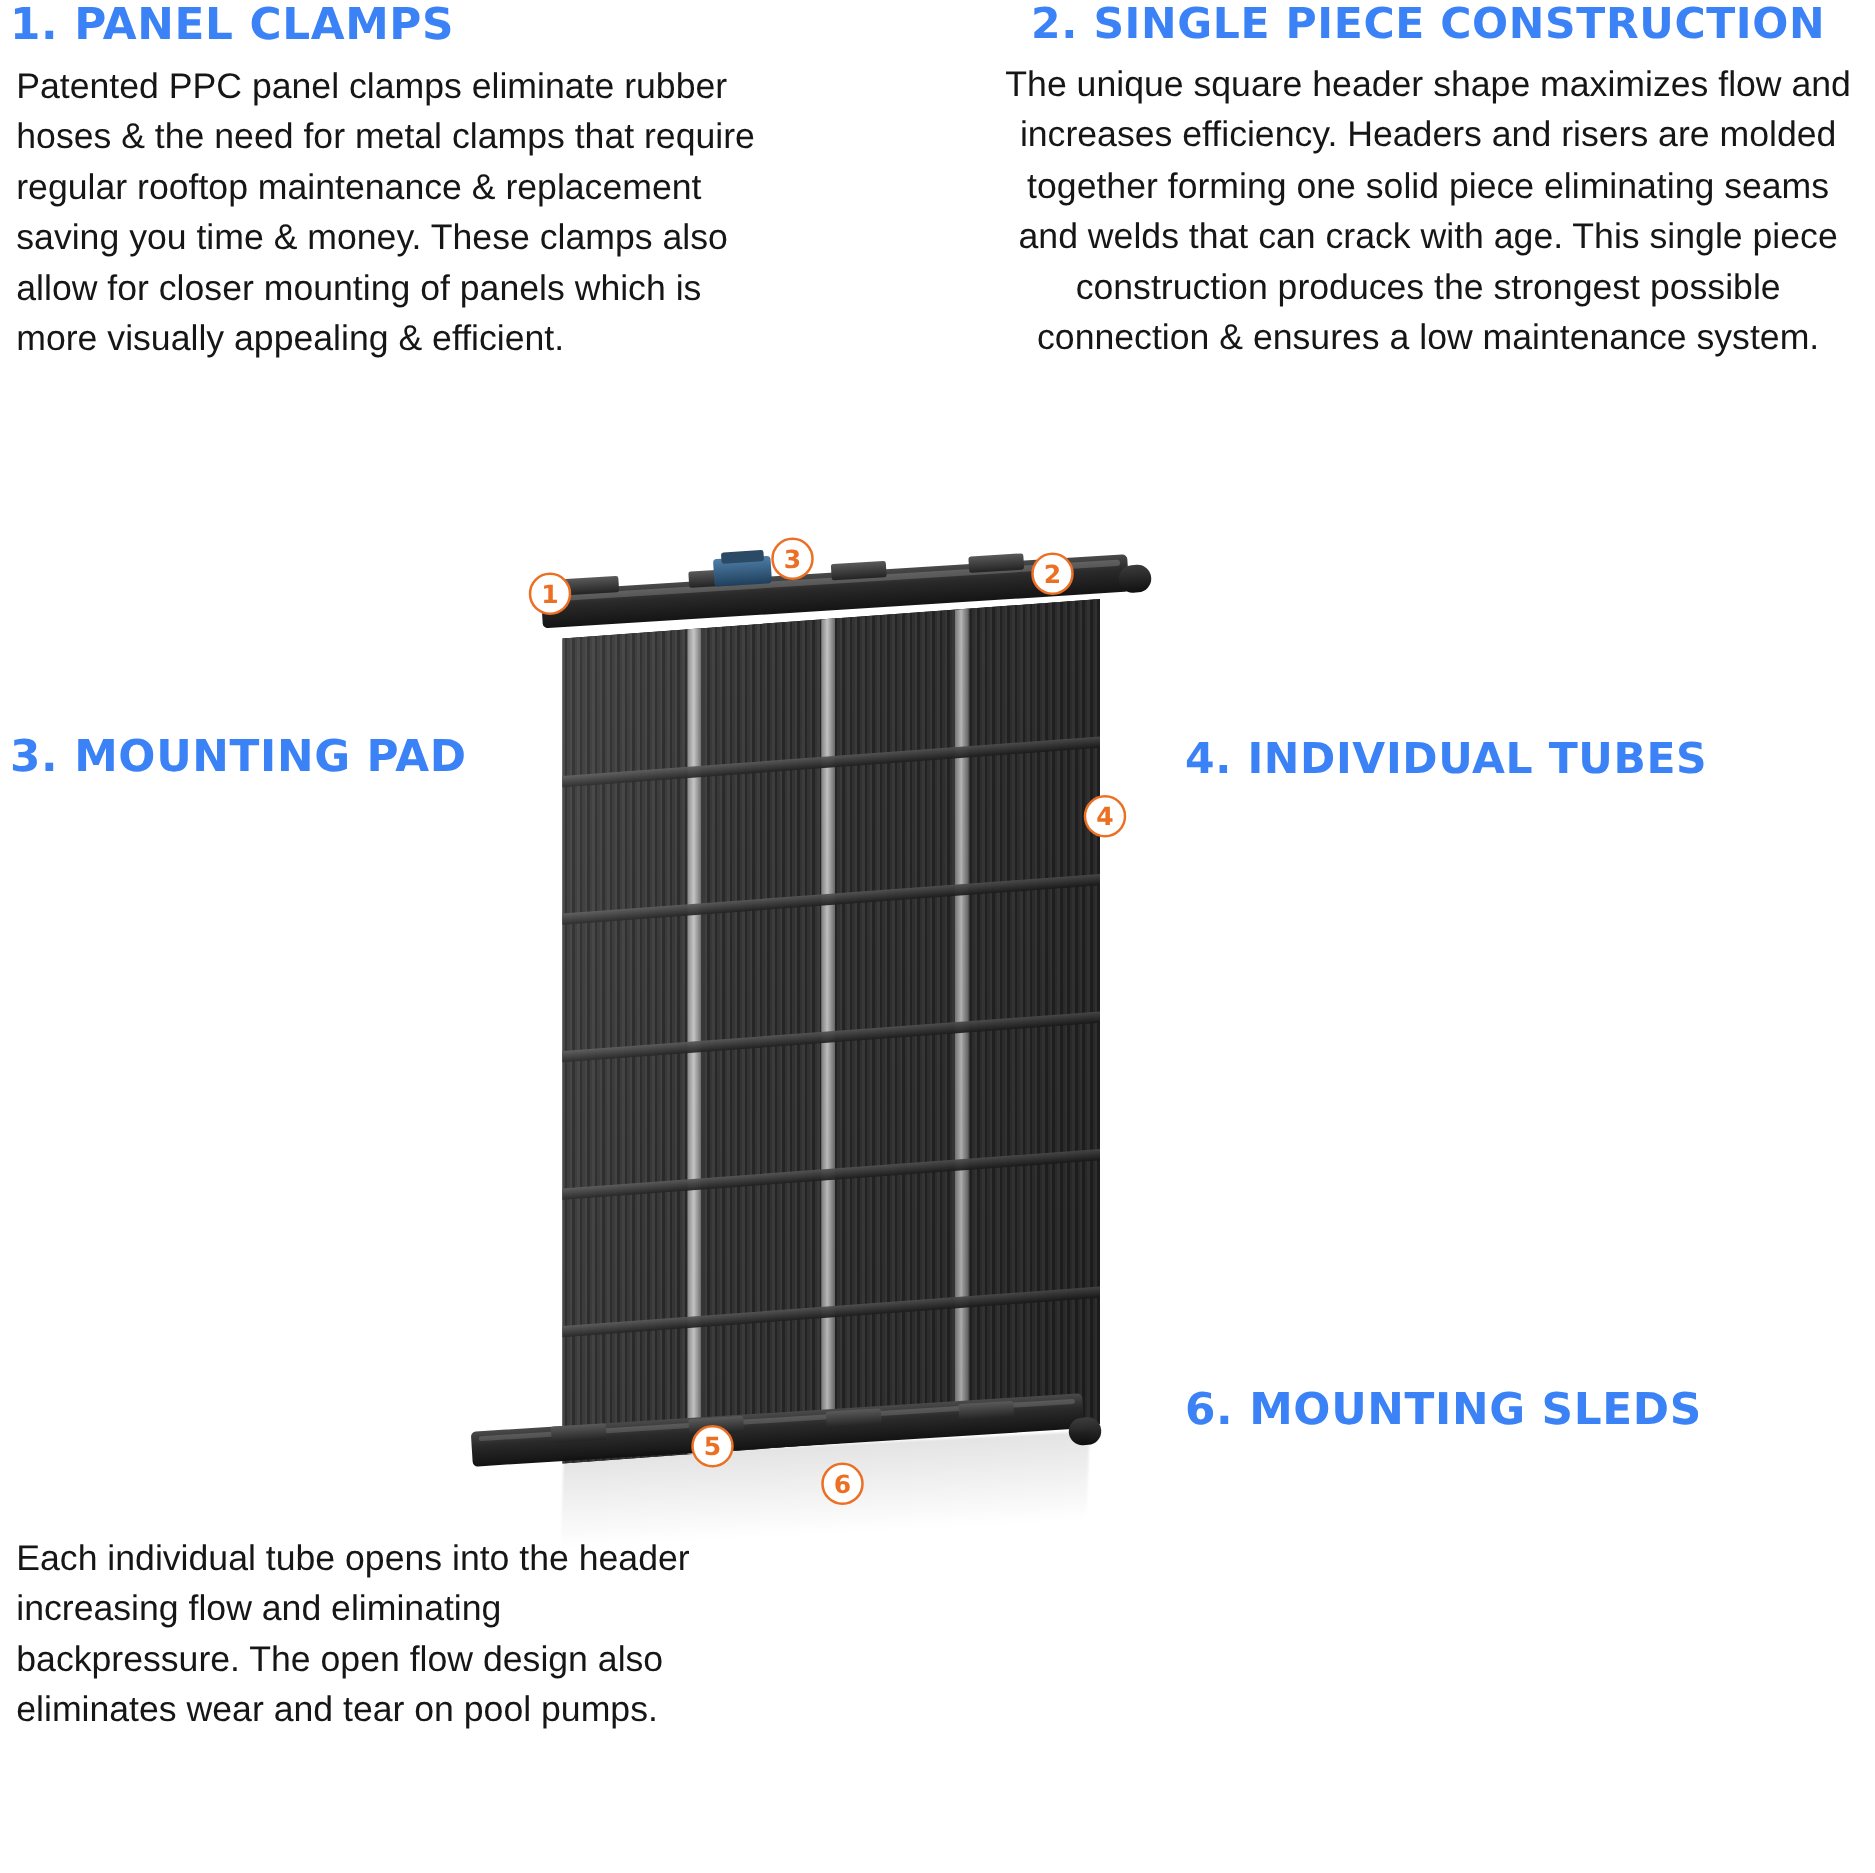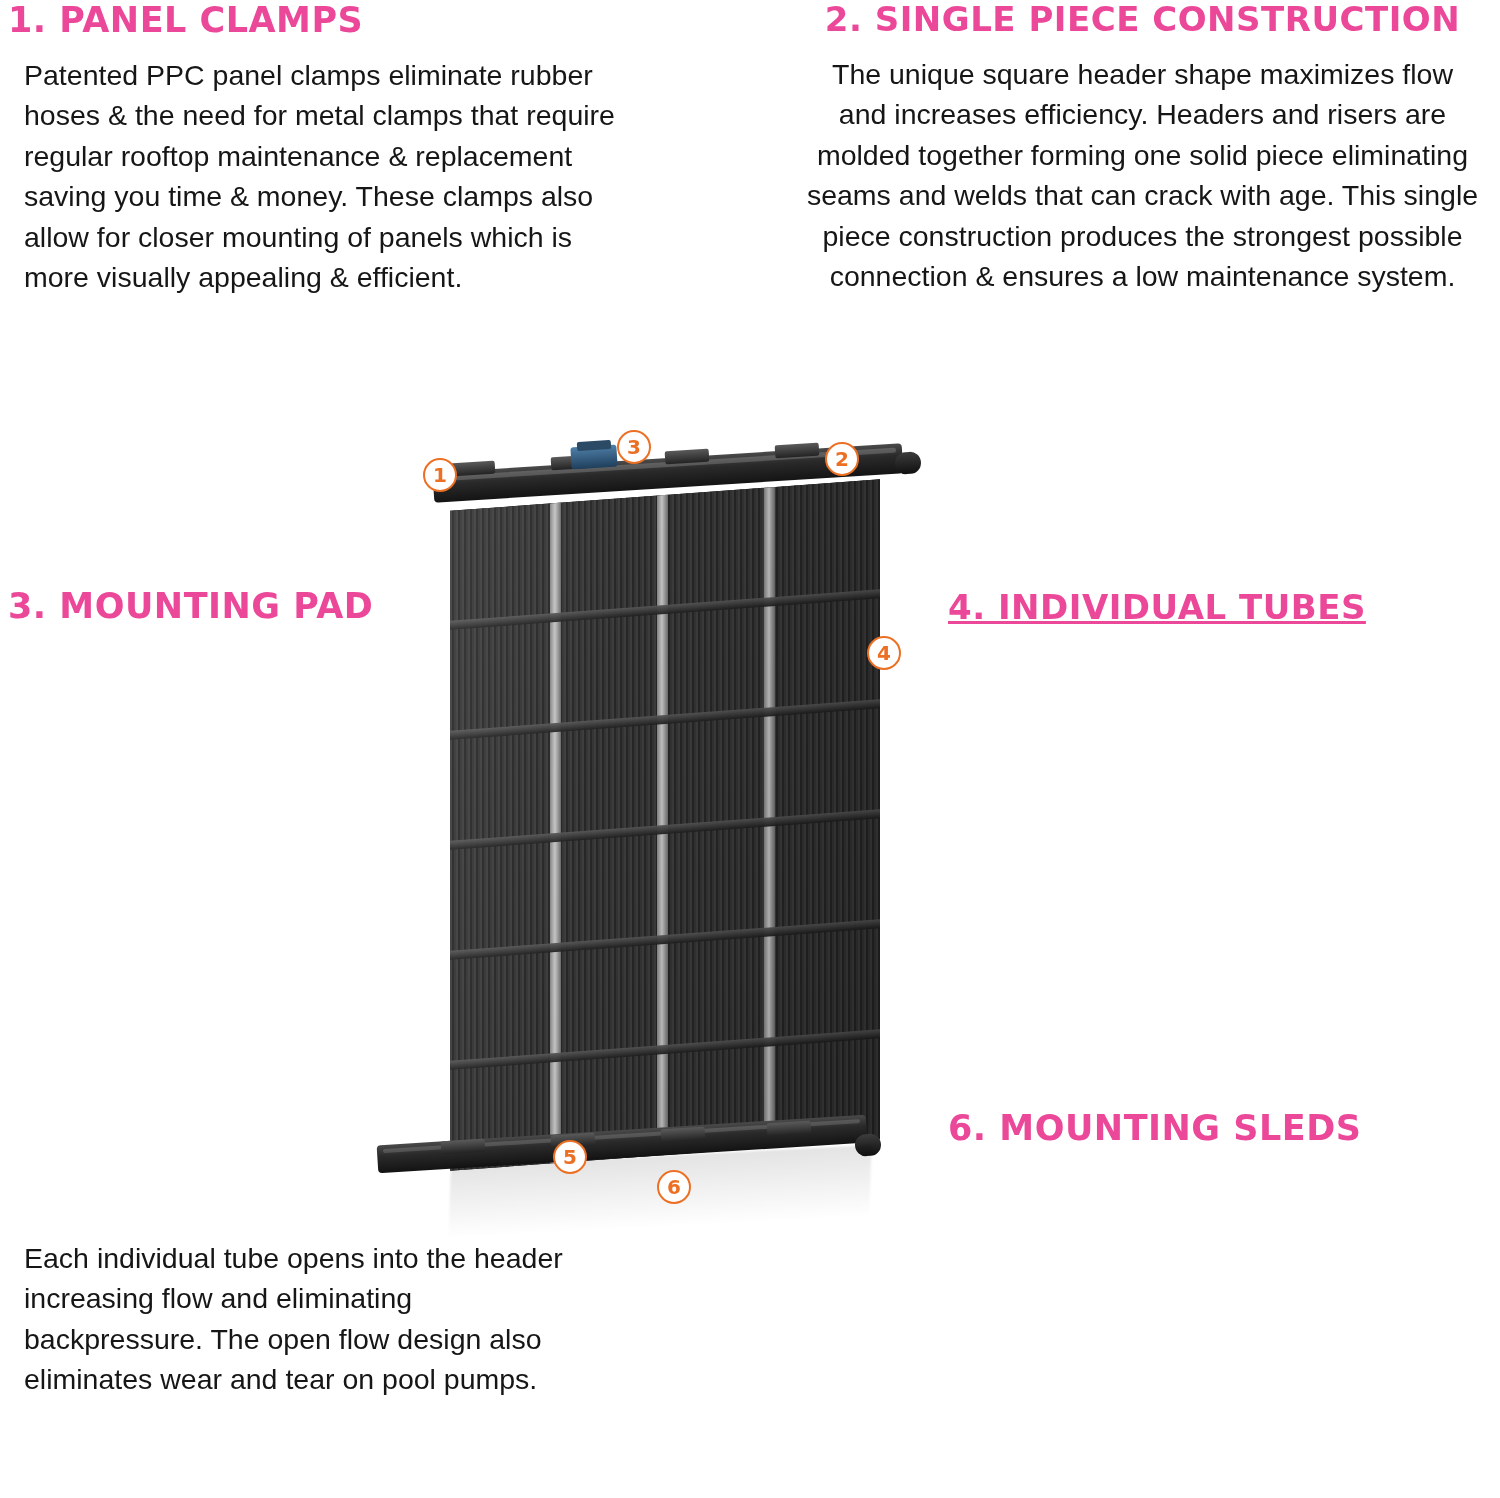--- a/index.html
+++ b/index.html
@@ -18,42 +18,42 @@
 
   .feature {
     position: absolute;
   }
   .feature h2 {
     margin: 0 0 10px 0;
     font-family: "DejaVu Sans", sans-serif;
     font-weight: bold;
     font-size: 35px;
     letter-spacing: 0.5px;
-    color: #ec4899;
+    color: #3b82f6;
     text-transform: uppercase;
     line-height: 1.05;
   }
   .feature p {
-    margin: 16px;
+    margin: 5px;
     font-size: 28.5px;
     line-height: 1.42;
     color: #161616;
     font-family: "Liberation Sans", sans-serif;
   }
 
   
   #f1 { left: 8px;  top: 2px;   width: 625px; }
   #f2 { left: 790px; top: 2px;  width: 705px; text-align: center; }
   #f3 { left: 8px;  top: 588px; width: 420px; }
   #f4 { left: 948px; top: 590px; width: 545px; }
   #f5 { left: 8px;  top: 1222px; width: 580px; }
   #f6 { left: 948px; top: 1110px; width: 545px; }
 
   #f2 h2 { font-size: 34px; }
-  #f4 h2 { font-size: 34px; text-decoration: underline; }
+  #f4 h2 { font-size: 34px; }
 
   
   #panel-figure {
     position: absolute;
     left: 355px;
     top: 440px;
     width: 580px;
     height: 790px;
   }
 

